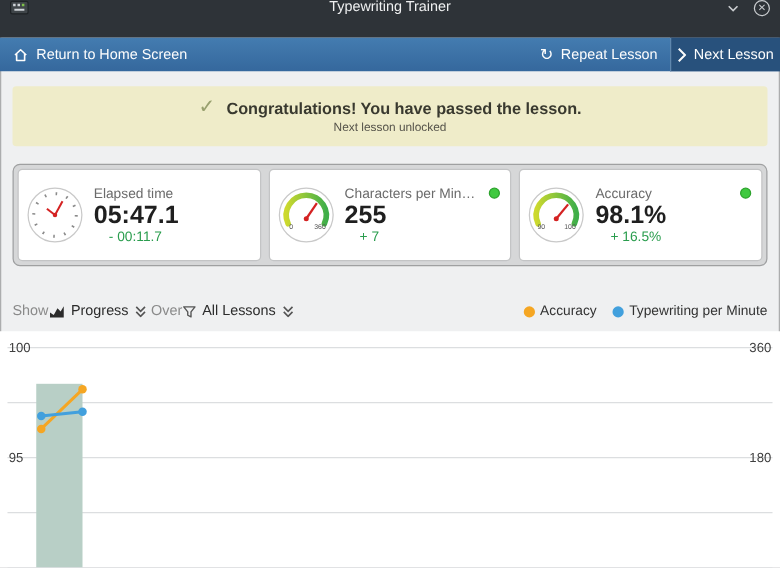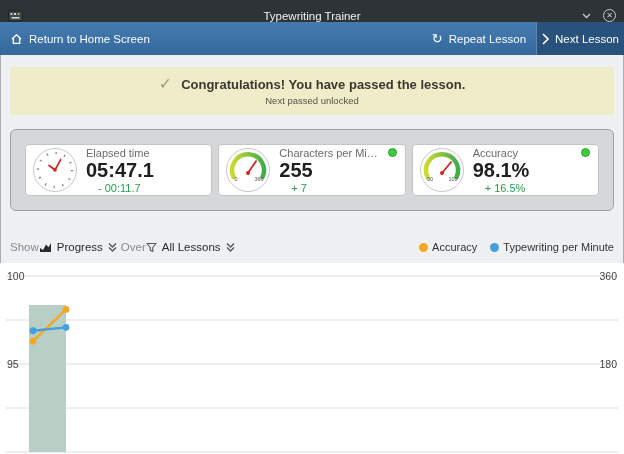--- a/index.html
+++ b/index.html
@@ -6,57 +6,57 @@
   html,body { width: 624px; height: 454px; }
   body {
     font-family: "Liberation Sans", sans-serif;
     background: #eff0f1;
     overflow: hidden;
     position: relative;
     box-shadow: inset 0 0 0 1px rgba(0,0,0,.28);
   }
   
   .titlebar {
-    height: 22px; background: #2e3338;
-    display: flex; align-items: flex-end; padding: 0 8px; position: relative;
+    height: 30px; background: #2e3338;
+    display: flex; align-items: flex-start; padding: 0 8px; position: relative;
   }
   .titlebar .title {
     position: absolute; left: 0; right: 0; text-align: center;
     color: #eff0f1; font-size: 11.5px;
   }
   .tb-ctrls { margin-left: auto; display: flex; align-items: center; gap: 12px; z-index: 1; }
   .tb-chevron { display: flex; }
   .tb-close {
     width: 13px; height: 13px; border-radius: 50%;
     border: 1px solid #c9cccf; color: #c9cccf;
     font-size: 8px; line-height: 11px; text-align: center; display: block;
   }
   
   .toolbar {
-    height: 33px; background: linear-gradient(#447cb0, #35689d);
+    height: 27px; background: linear-gradient(#447cb0, #35689d);
     display: flex; align-items: stretch; color: #fdfdfd; font-size: 11.5px;
   }
   .tbtn { display: flex; align-items: center; gap: 6px; padding: 0 10px; cursor: pointer; }
   .toolbar-right { margin-left: auto; display: flex; align-items: stretch; }
   .tbtn.next { background: #28517c; border-left: 1px solid #5f87ad; padding: 0 5px; }
   .glyph-repeat { font-size: 13px; line-height: 1; }
   
   .message {
     margin: 12px 10px 0; height: 48px; background: #efecc9; border-radius: 3px;
     display: flex; flex-direction: column; justify-content: center; align-items: center; gap: 3px;
   }
   .msg-title-row { display: flex; align-items: center; gap: 9px; }
   .msg-check { color: #98a06e; font-size: 16px; line-height: 1; }
   .msg-title { font-size: 13px; font-weight: bold; color: #39392f; }
   .msg-sub { font-size: 9.5px; color: #55534a; }
   
   .stats {
     margin: 14px 10px 0; height: 82px; background: #d6d7d8;
     border: 1px solid #9fa0a1; border-radius: 6px;
-    display: flex; gap: 6px; padding: 14px;
+    display: flex; gap: 6px; padding: 3px;
   }
   .card {
     flex: 1; background: #fff; border: 1px solid #c3c4c5; border-radius: 4px;
     display: flex; align-items: center; gap: 8px; padding: 4px 8px 4px 6px; min-width: 0;
   }
   .card-body { flex: 1; min-width: 0; display: flex; flex-direction: column; }
   .card-top { display: flex; align-items: center; gap: 4px; }
   .card-label {
     font-size: 11px; color: #6b6b6b; flex: 1;
     white-space: nowrap; overflow: hidden; text-overflow: ellipsis;
@@ -138,21 +138,21 @@
       <span>Next Lesson</span>
     </div>
   </div>
 </div>
 
 <div class="message">
   <div class="msg-title-row">
     <span class="msg-check">✓</span>
     <span class="msg-title">Congratulations! You have passed the lesson.</span>
   </div>
-  <span class="msg-sub">Next passed unlocked</span>
+  <span class="msg-sub">Next lesson unlocked</span>
 </div>
 
 <div class="stats">
 
   <div class="card">
     <span style="display:flex">
       <svg width="46" height="46" viewBox="0 0 46 46">
         <circle cx="23" cy="23" r="21.5" fill="#fff" stroke="#c9c9c9"></circle>
         <circle cx="23" cy="23" r="17" fill="none" stroke="#8a8a8a" stroke-width="2.4" stroke-dasharray="1.3 7.6"></circle>
         <line x1="23" y1="23" x2="29" y2="12" stroke="#d42222" stroke-width="1.6"></line>

